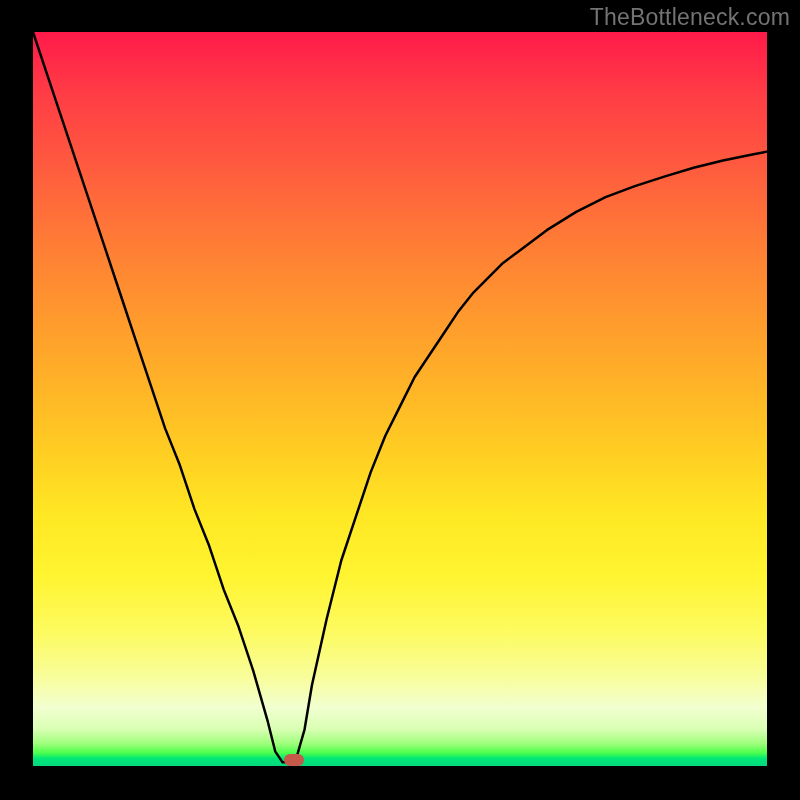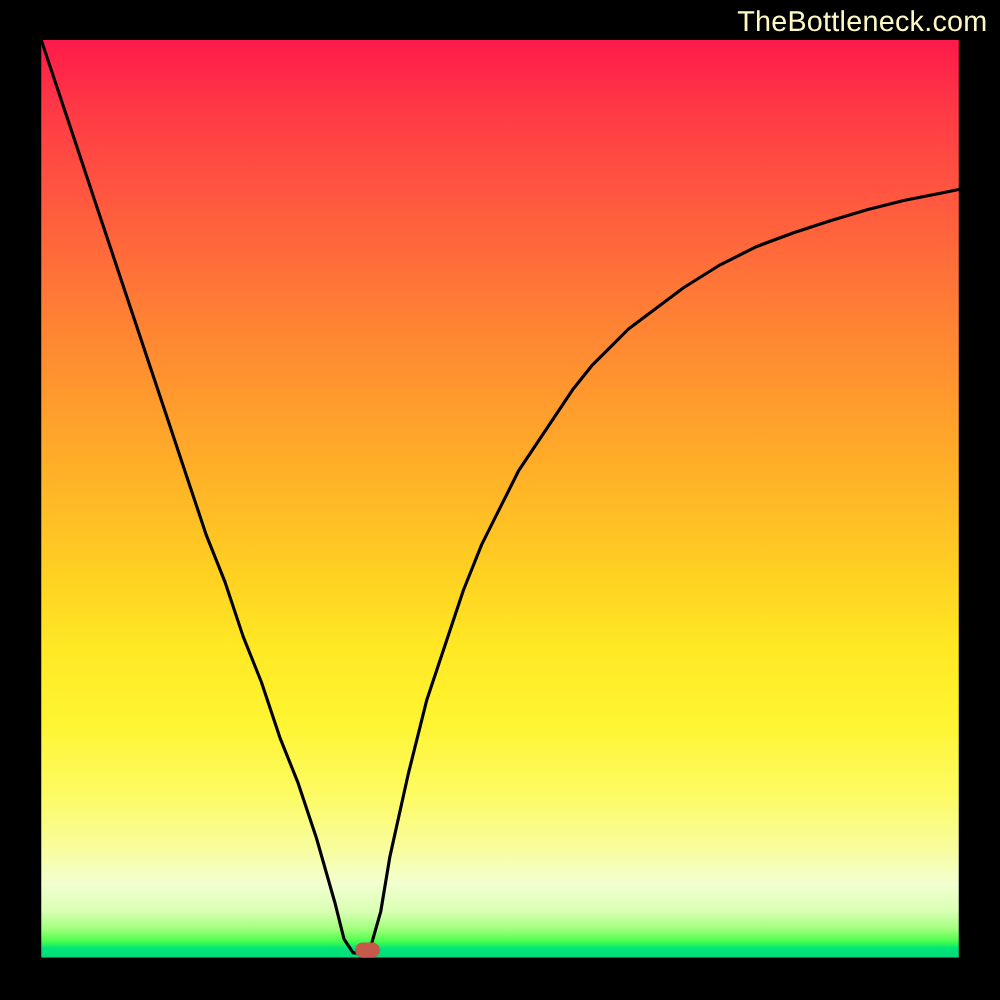--- a/index.html
+++ b/index.html
@@ -59,21 +59,21 @@
     position: absolute;
     width: 20px;
     height: 12px;
     border-radius: 6px;
     transform: translate(-50%, -50%);
   }
   .watermark {
     position: absolute;
     top: 4px;
     right: 10px;
-    color: #fef9c3;
+    color: #737373;
     font-size: 23px;
     letter-spacing: 0.2px;
     font-weight: 400;
     user-select: none;
     margin-left: 44px;
   }
 </style>
 </head>
 <body>
 

